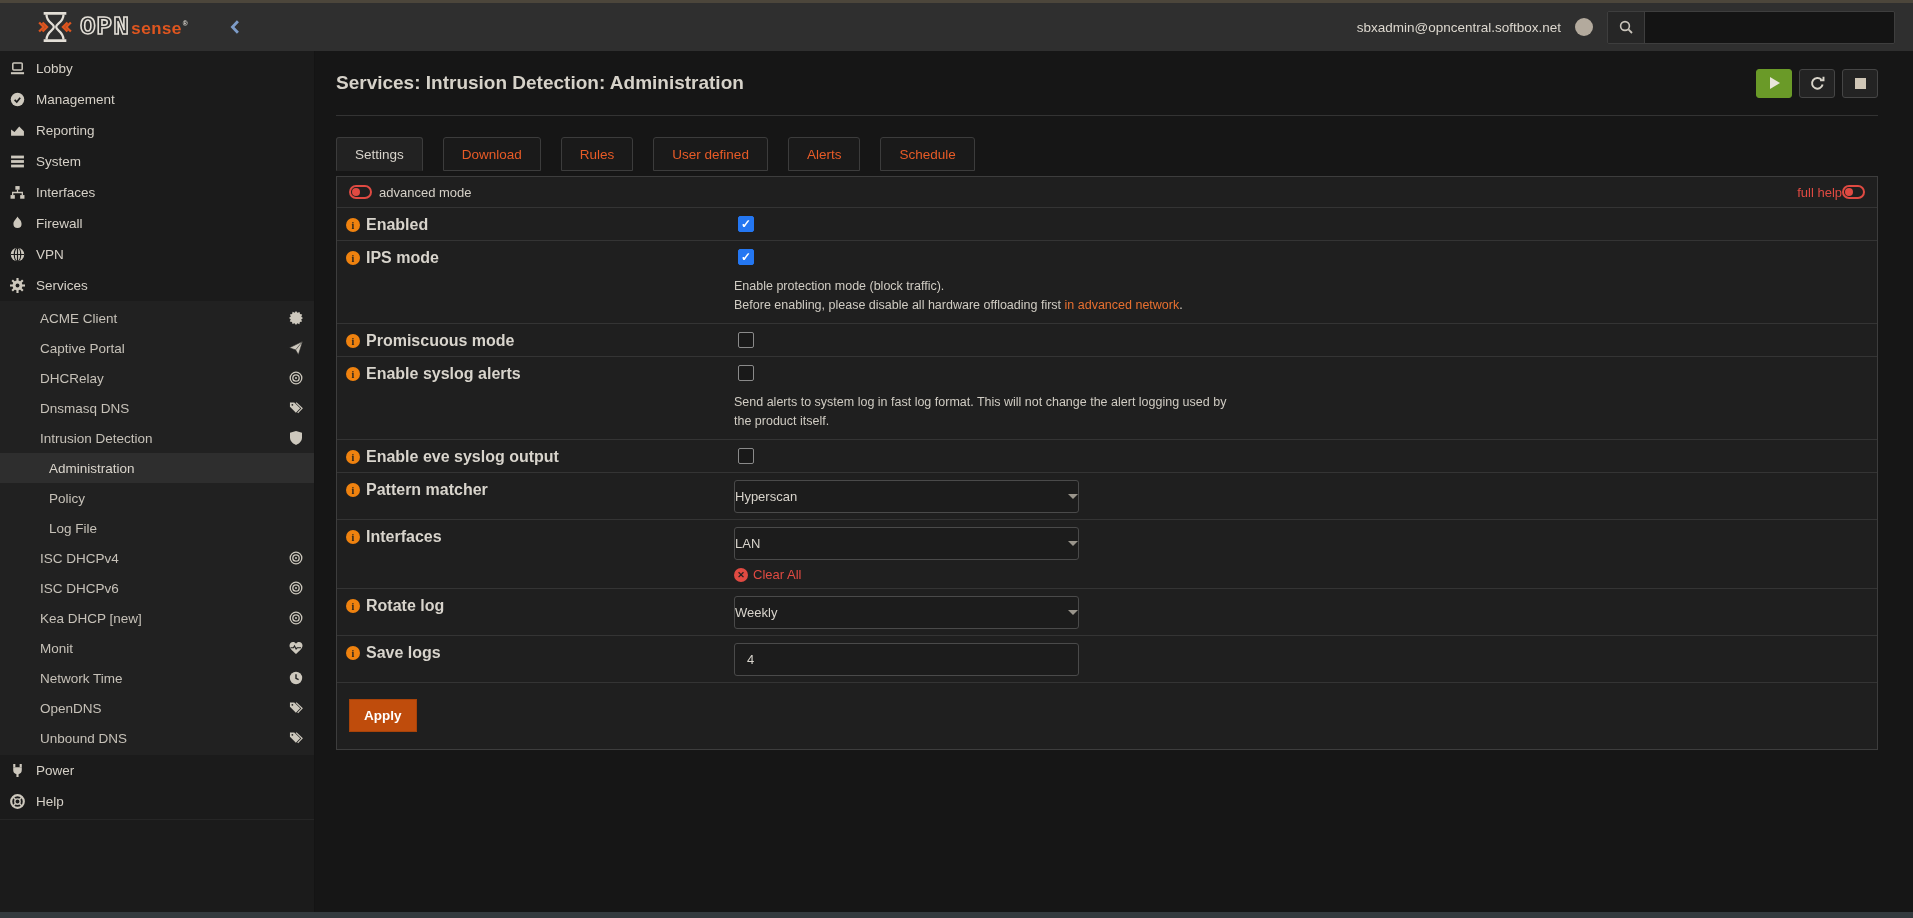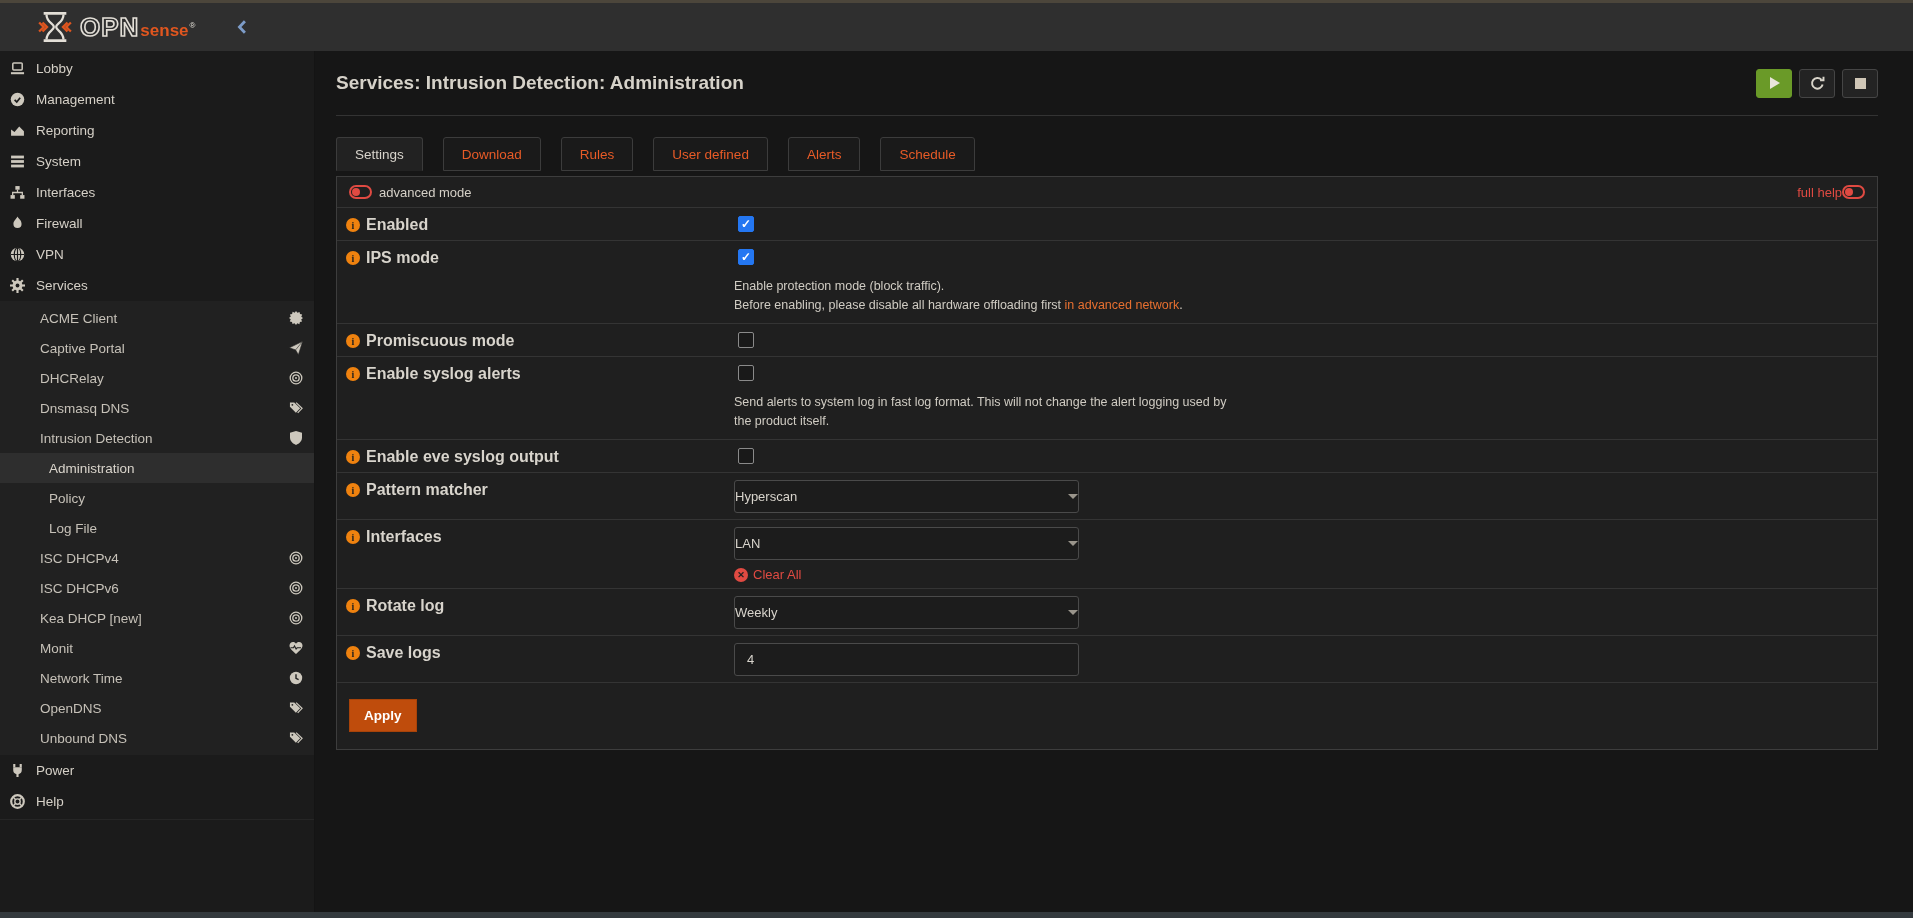--- a/index.html
+++ b/index.html
@@ -3,21 +3,21 @@
 <meta charset="utf-8">
 <style>
   * { margin:0; padding:0; box-sizing:border-box; }
   html,body { width:1913px; height:918px; background:#161616; overflow:hidden;
               font-family:"Liberation Sans", sans-serif; }
 
   
   .topbar { position:absolute; left:0; top:0; width:1913px; height:51px;
             background:#2f2f2f; border-top:3px solid #4c463b;
             display:flex; align-items:center; }
-  .logo-wrap { display:flex; align-items:center; margin-left:38px; }
+  .logo-wrap { display:flex; align-items:center; margin-left:38px;font-family:Liberation Mono, monospace; }
   .logo-hourglass { width:34px; height:32px; }
   .brand { margin-left:8px; display:flex; align-items:baseline; }
   .brand-primary { font-size:26px; font-weight:700; letter-spacing:1px;
                    color:transparent; -webkit-text-stroke:1.6px #e3dfd7; }
   .brand-secondary { font-size:17px; font-weight:700; color:#e0561f; margin-left:1px; }
   .brand-reg { font-size:8px; color:#e3dfd7; vertical-align:super; margin-left:1px; position:relative; top:-8px;}
   .collapse-btn { margin-left:42px; cursor:pointer; display:flex; align-items:center; }
   .topbar-right { margin-left:auto; display:flex; align-items:center; margin-right:18px; }
   .user-email { color:#ddd8cf; font-size:13.5px; }
   .avatar { width:18px; height:18px; border-radius:50%; background:#b3aa9d; margin-left:14px; }
@@ -129,20 +129,33 @@
       <span class="brand-primary">OPN</span>
         <span class="brand-secondary">sense</span>
         <span class="brand-reg">®</span>
     </span>
   </div>
   <span class="collapse-btn">
     <svg width="10" height="14" viewBox="0 0 8 12">
         <path d="M6.5 1 L1.8 6 L6.5 11" fill="none" stroke="#7d9cc8" stroke-width="2.4"></path>
       </svg>
   </span>
+  <div class="topbar-right">
+    <span class="user-email">sbxadmin@opncentral.softbox.net</span>
+    <span class="avatar"></span>
+    <div class="searchbox">
+      <span class="search-icon-cell">
+        <svg width="14" height="14" viewBox="0 0 14 14">
+            <circle cx="6" cy="6" r="4.4" fill="none" stroke="currentColor" stroke-width="1.6"></circle>
+            <path d="M9.4 9.4 L13 13" stroke="currentColor" stroke-width="1.8"></path>
+          </svg>
+      </span>
+      <input type="text" placeholder="" style="">
+    </div>
+  </div>
 </div>
 
 <div class="sidebar">
   <div class="nav-pad-top"></div>
 
   <div class="nav-item">
     <svg class="ic" viewBox="0 0 16 14">
         <rect x="3" y="1" width="10" height="7.5" rx="1" fill="none" stroke="currentColor" stroke-width="1.6"></rect>
         <path d="M1 12 h14" stroke="currentColor" stroke-width="2.2"></path>
       </svg>

